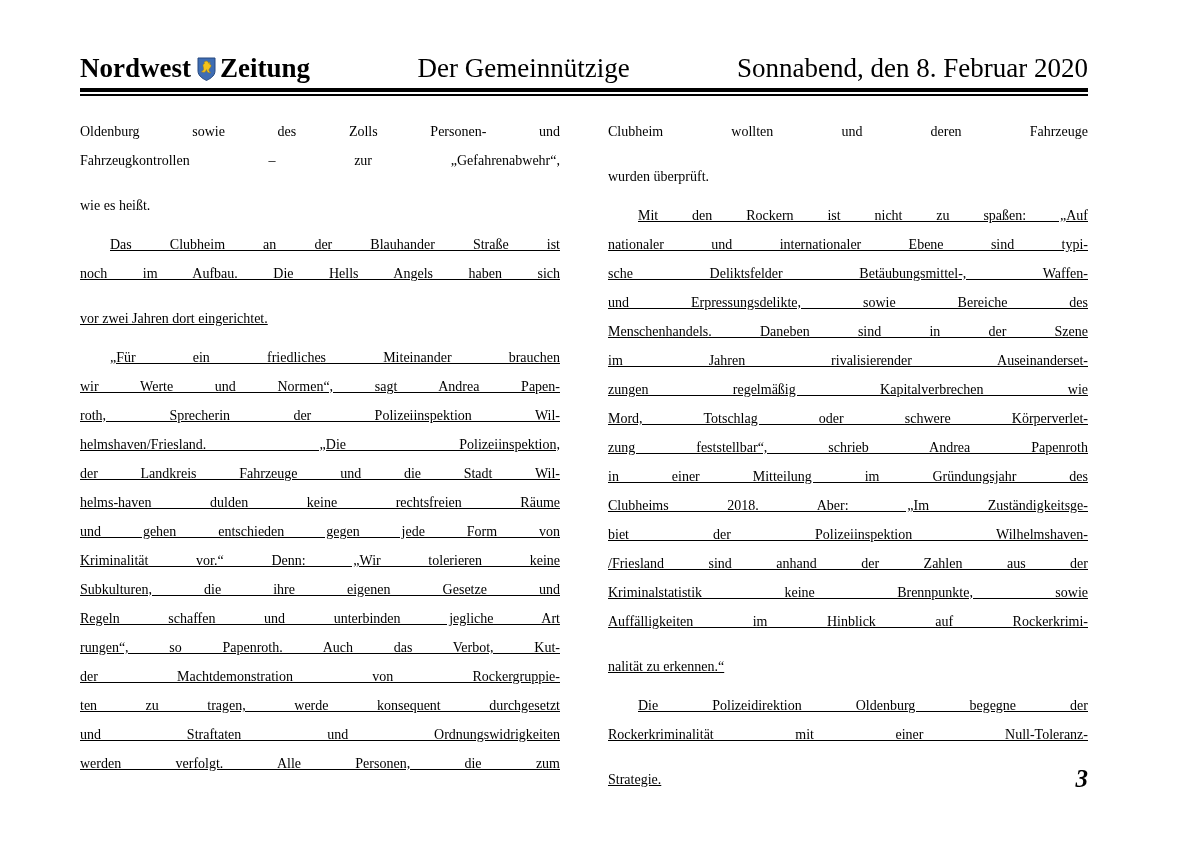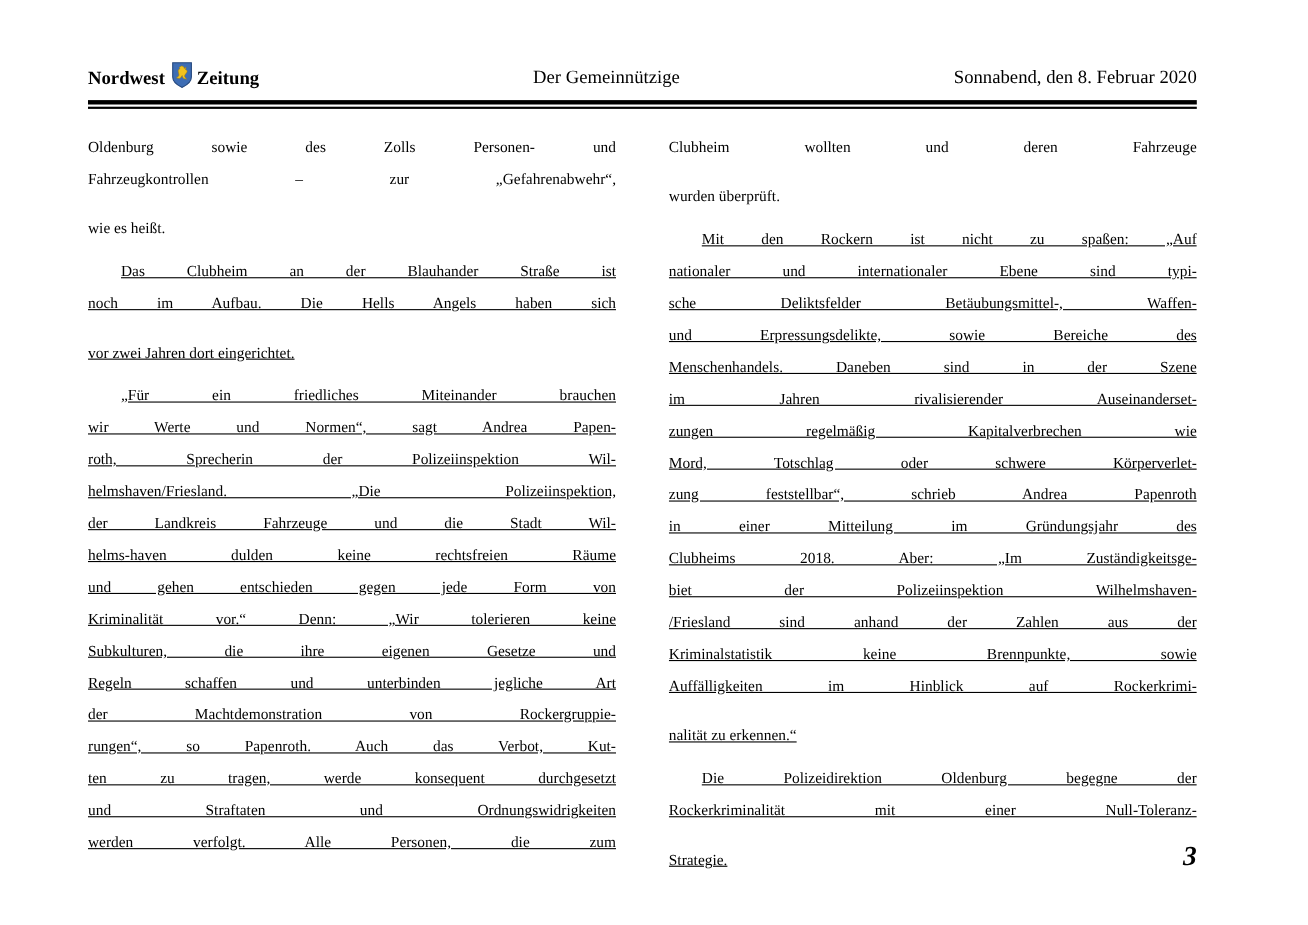--- a/index.html
+++ b/index.html
@@ -17,22 +17,22 @@
   }
   .page {
     position: absolute;
     left: 80px;
     top: 52px;
     width: 1008px;
   }
   
   .masthead {
     display: flex;
-    align-items: center;
-    font-size: 17px;
+    align-items: flex-start;
+    font-size: 27px;
     line-height: 32px;
   }
   .brand {
     font-weight: bold;
     white-space: nowrap;
     display: inline-flex;
     align-items: baseline;
   }
   .brand .crest {
     display: inline-block;
@@ -131,22 +131,22 @@
           <div class="line indent">„Für ein friedliches Miteinander brauchen</div>
           <div class="line">wir Werte und Normen“, sagt Andrea Papen-</div>
           <div class="line">roth, Sprecherin der Polizeiinspektion Wil-</div>
           <div class="line">helmshaven/Friesland. „Die Polizeiinspektion,</div>
           <div class="line">der Landkreis Fahrzeuge und die Stadt Wil-</div>
           <div class="line">helms-haven dulden keine rechtsfreien Räume</div>
           <div class="line">und gehen entschieden gegen jede Form von</div>
           <div class="line">Kriminalität vor.“ Denn: „Wir tolerieren keine</div>
           <div class="line">Subkulturen, die ihre eigenen Gesetze und</div>
           <div class="line">Regeln schaffen und unterbinden jegliche Art</div>
+          <div class="line">rungen“, so Papenroth. Auch das Verbot, Kut-</div>
           <div class="line">der Machtdemonstration von Rockergruppie-</div>
-          <div class="line">rungen“, so Papenroth. Auch das Verbot, Kut-</div>
           <div class="line">ten zu tragen, werde konsequent durchgesetzt</div>
           <div class="line">und Straftaten und Ordnungswidrigkeiten</div>
           <div class="line">werden verfolgt. Alle Personen, die zum</div>
         </div>
       </div>
     <div class="column">
         <div class="paragraph">
           <div class="line">Clubheim wollten und deren Fahrzeuge</div>
           <div class="line last">wurden überprüft.</div>
         </div>

